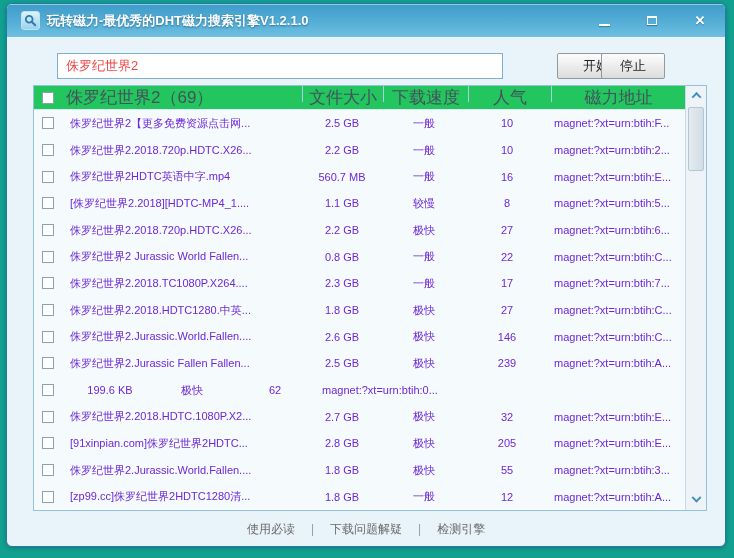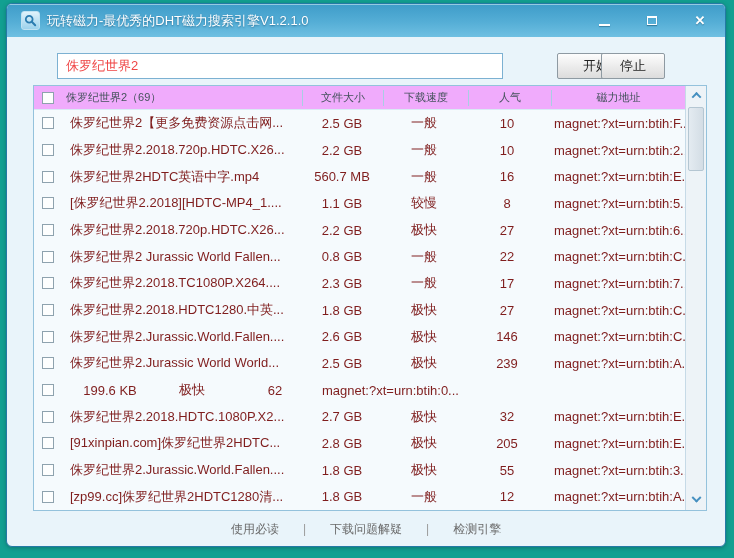--- a/index.html
+++ b/index.html
@@ -28,21 +28,21 @@
   }
   .app-icon {
     width:19px; height:19px; border-radius:3px;
     background:linear-gradient(#dff2fb,#9cd2ec);
     border:1px solid #bfe2f2;
     display:flex; align-items:center; justify-content:center;
     flex:0 0 auto;
   }
   .app-title {
     margin-left:7px;
-    color:#ffffff; font-size:13px; font-weight:normal;
+    color:#ffffff; font-size:13px; font-weight:bold;
     text-shadow:0 1px 2px rgba(0,60,100,.55);
     white-space:nowrap;
   }
   .win-controls { margin-left:auto; display:flex; align-items:center; gap:22px; }
   .win-btn {
     width:26px; height:20px; display:flex; align-items:center; justify-content:center;
     cursor:pointer;
   }
   .glyph-min { width:11px; height:2px; background:#fff; margin-top:8px;
     box-shadow:0 1px 1px rgba(0,50,80,.4); }
@@ -67,42 +67,42 @@
   .btn-start { left:510px; width:78px;margin-left:40px; }
   .btn-stop  { left:594px; width:64px; }
   
   .rtable {
     position:absolute; left:26px; top:81px; width:674px; height:426px;
     border:1px solid #94c2dc; background:#f5fafd;
     display:flex; flex-direction:column;
   }
   .thead {
     height:24px; flex:0 0 auto;
-    display:flex; align-items:center;
-    background:#f0abfc;
+    display:flex; 
+    background:#22c55e;
     border-bottom:1px solid #d9eaf4;
-    color:#44525c; font-size:11px;
+    color:#44525c; font-size:17px;
   }
   .hsep { width:1px; height:16px; background:#a9cde4; flex:0 0 auto; }
   .hcell { white-space:nowrap; overflow:hidden; }
   .h-name { width:268px; display:flex; align-items:center; }
   .h-size { width:80px; text-align:center; }
   .h-speed{ width:84px; text-align:center; }
   .h-pop  { width:82px; text-align:center; }
   .h-magnet { flex:1; text-align:center; }
   .checkbox {
     width:12px; height:12px; background:#fdfefe;
     border:1px solid #8ea2ae; flex:0 0 auto; cursor:pointer;
   }
   .h-name .checkbox { margin:0 12px 0 8px; }
   
   .tbody { flex:1; display:flex; flex-direction:column; overflow:hidden; }
   .trow {
     flex:1; display:flex; align-items:center;
-    color:#7f1d1d; font-size:13px; cursor:default;
+    color:#6d28d9; font-size:11px; cursor:default;
   }
   .c-check { width:36px; display:flex; align-items:center; flex:0 0 auto; }
   .c-check .checkbox { margin-left:8px; }
   .c-name { width:232px; flex:0 0 auto; white-space:nowrap; overflow:hidden; }
   .c-size { width:80px; flex:0 0 auto; text-align:center; white-space:nowrap; }
   .c-speed{ width:84px; flex:0 0 auto; text-align:center; white-space:nowrap; }
   .c-pop  { width:82px; flex:0 0 auto; text-align:center; white-space:nowrap; }
   .c-magnet { flex:1; white-space:nowrap; overflow:hidden; padding-left:6px; }
   
   .vscroll {
@@ -119,21 +119,21 @@
   .chev-up { transform:rotate(-45deg) translate(-1px,1px); }
   .chev-down { transform:rotate(135deg) translate(-2px,2px); }
   .sb-thumb {
     position:absolute; left:2px; top:21px; width:16px; height:64px;
     background:linear-gradient(to right,#e4ebf1,#d3dde5);
     border:1px solid #b4c6d2; border-radius:2px; cursor:grab;
   }
   
   .footer {
     position:absolute; left:0; right:0; top:507px; height:36px;
-    display:flex; align-items:center; justify-content:center; gap:24px;
+    display:flex; align-items:center; justify-content:center; gap:16px;
     font-size:12px; color:#6a6a6a;
   }
   .footer .flink { cursor:pointer; }
   .footer .fsep { color:#9a9a9a; }
   .watermark {
     position:absolute; right:6px; bottom:-4px;
     font-size:37px; font-weight:bold; letter-spacing:1px; line-height:1.15;
     background:linear-gradient(to bottom,#8ecdf2 0%,#4a97dd 55%,#2a6cc2 100%);
     -webkit-background-clip:text; background-clip:text;
     -webkit-text-fill-color:transparent; color:#3d86d2;
@@ -274,21 +274,21 @@
           <div class="c-name">侏罗纪世界2.Jurassic.World.Fallen....</div>
           <div class="c-size">2.6 GB</div>
           <div class="c-speed">极快</div>
           <div class="c-pop">146</div>
           <div class="c-magnet">magnet:?xt=urn:btih:C...</div>
         </div>
         <div class="trow">
           <div class="c-check">
             <span class="checkbox"></span>
           </div>
-          <div class="c-name">侏罗纪世界2.Jurassic World World...</div>
+          <div class="c-name">侏罗纪世界2.Jurassic Fallen Fallen...</div>
           <div class="c-size">2.5 GB</div>
           <div class="c-speed">极快</div>
           <div class="c-pop">239</div>
           <div class="c-magnet">magnet:?xt=urn:btih:A...</div>
         </div>
         <div class="trow">
           <div class="c-check">
             <span class="checkbox"></span>
           </div>
           <div class="c-size">199.6 KB</div>

